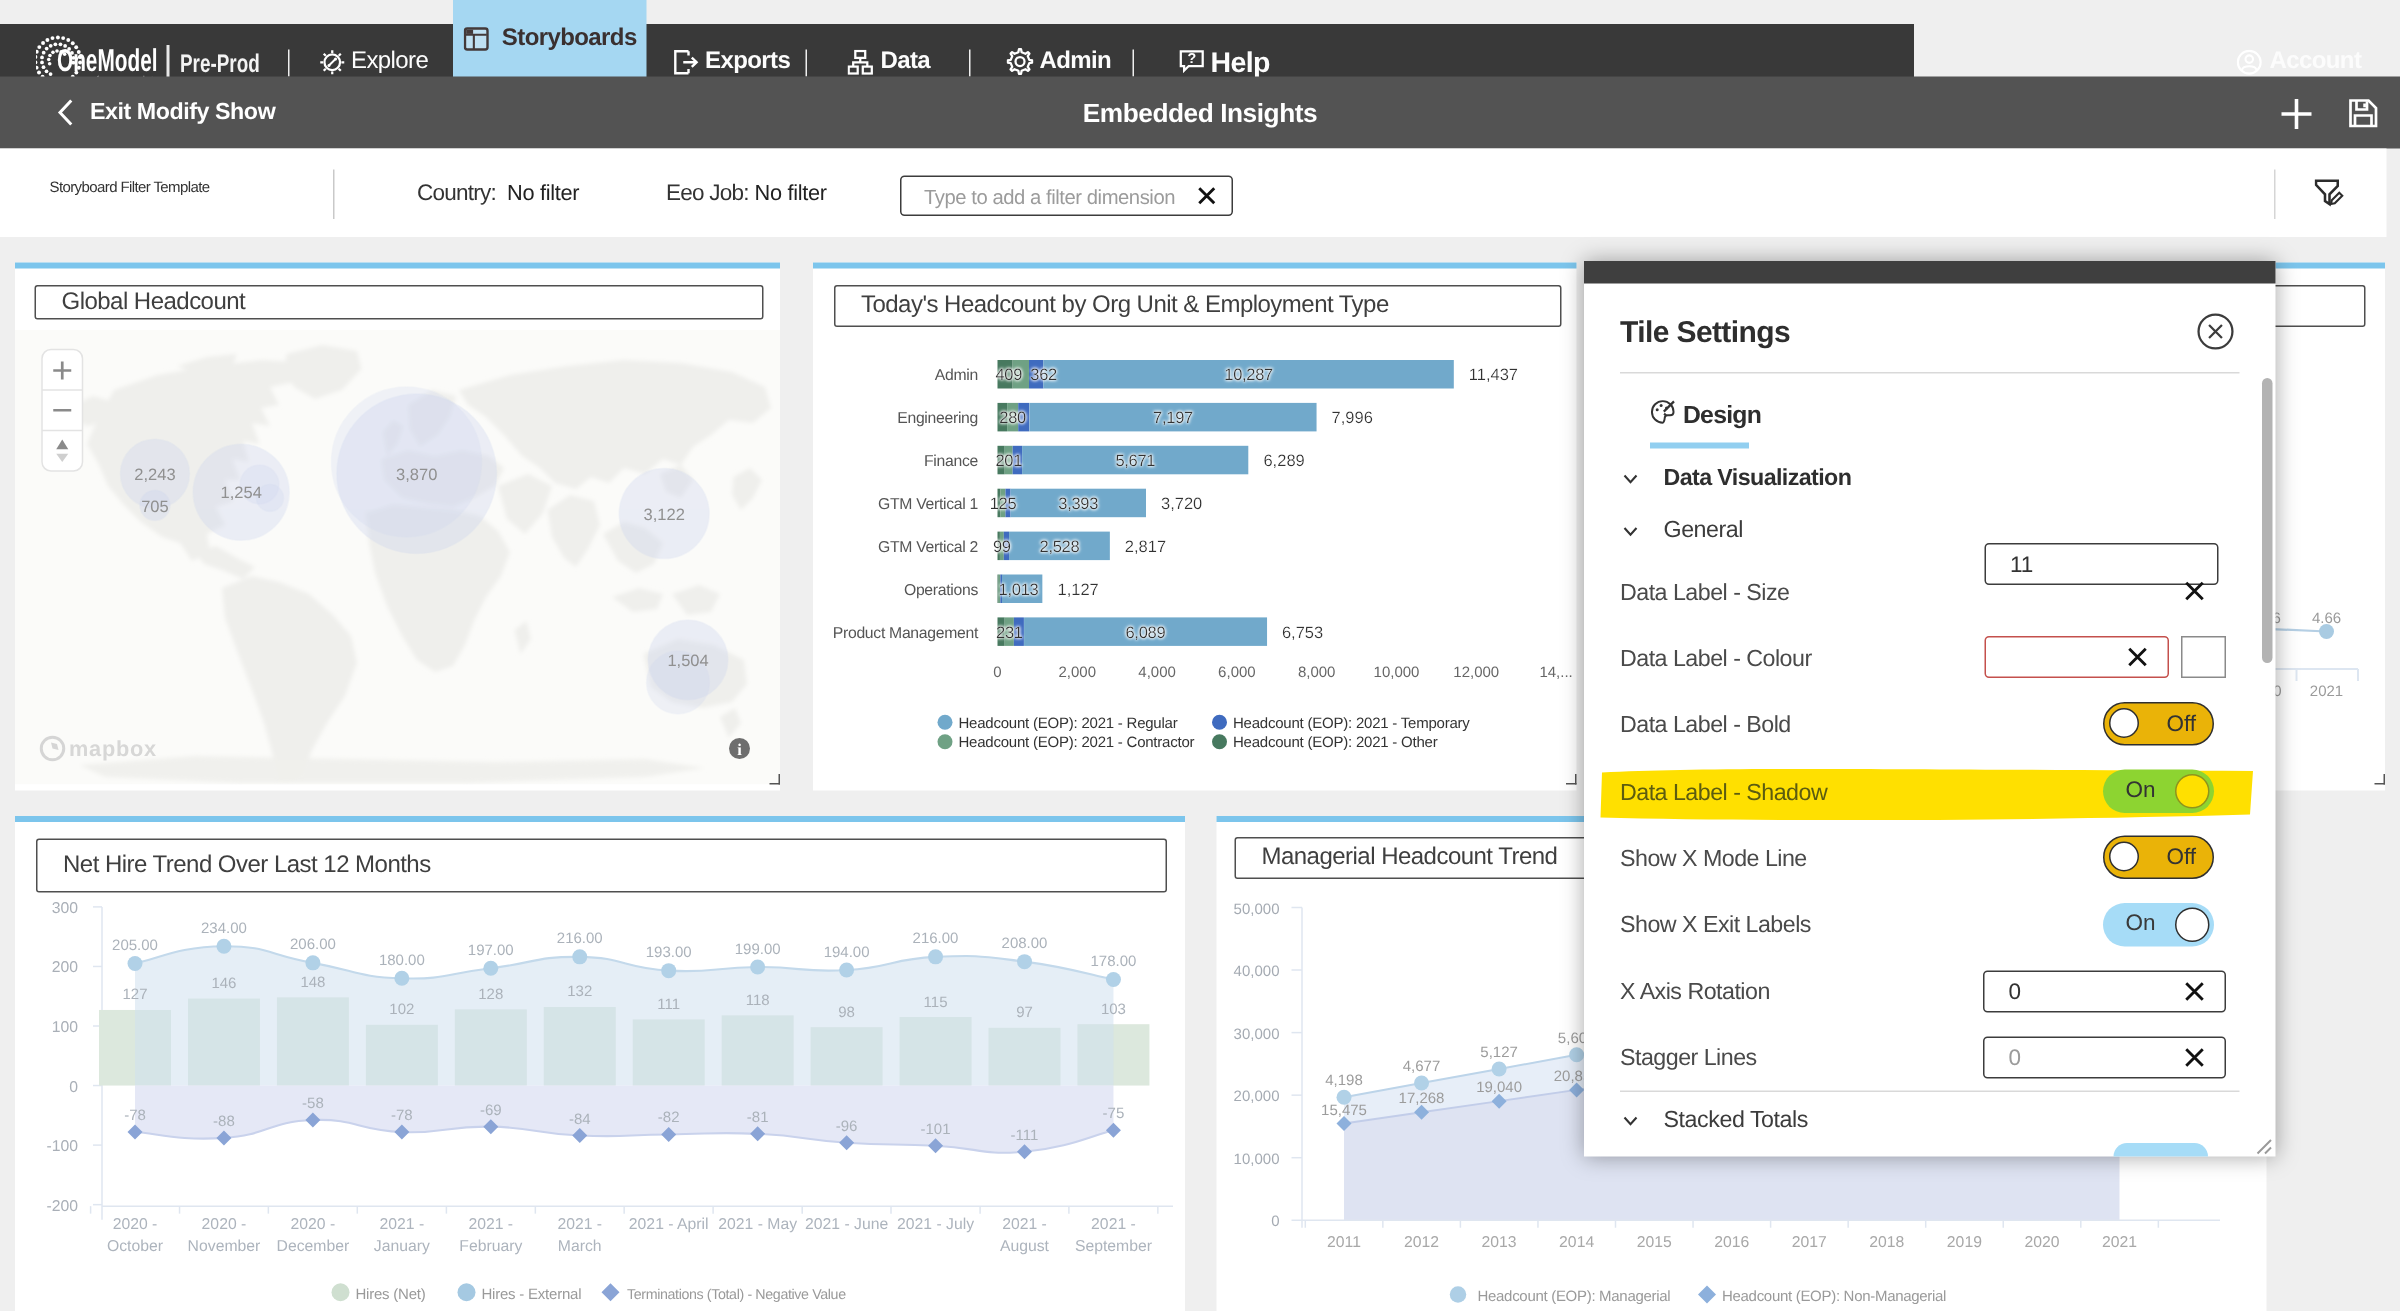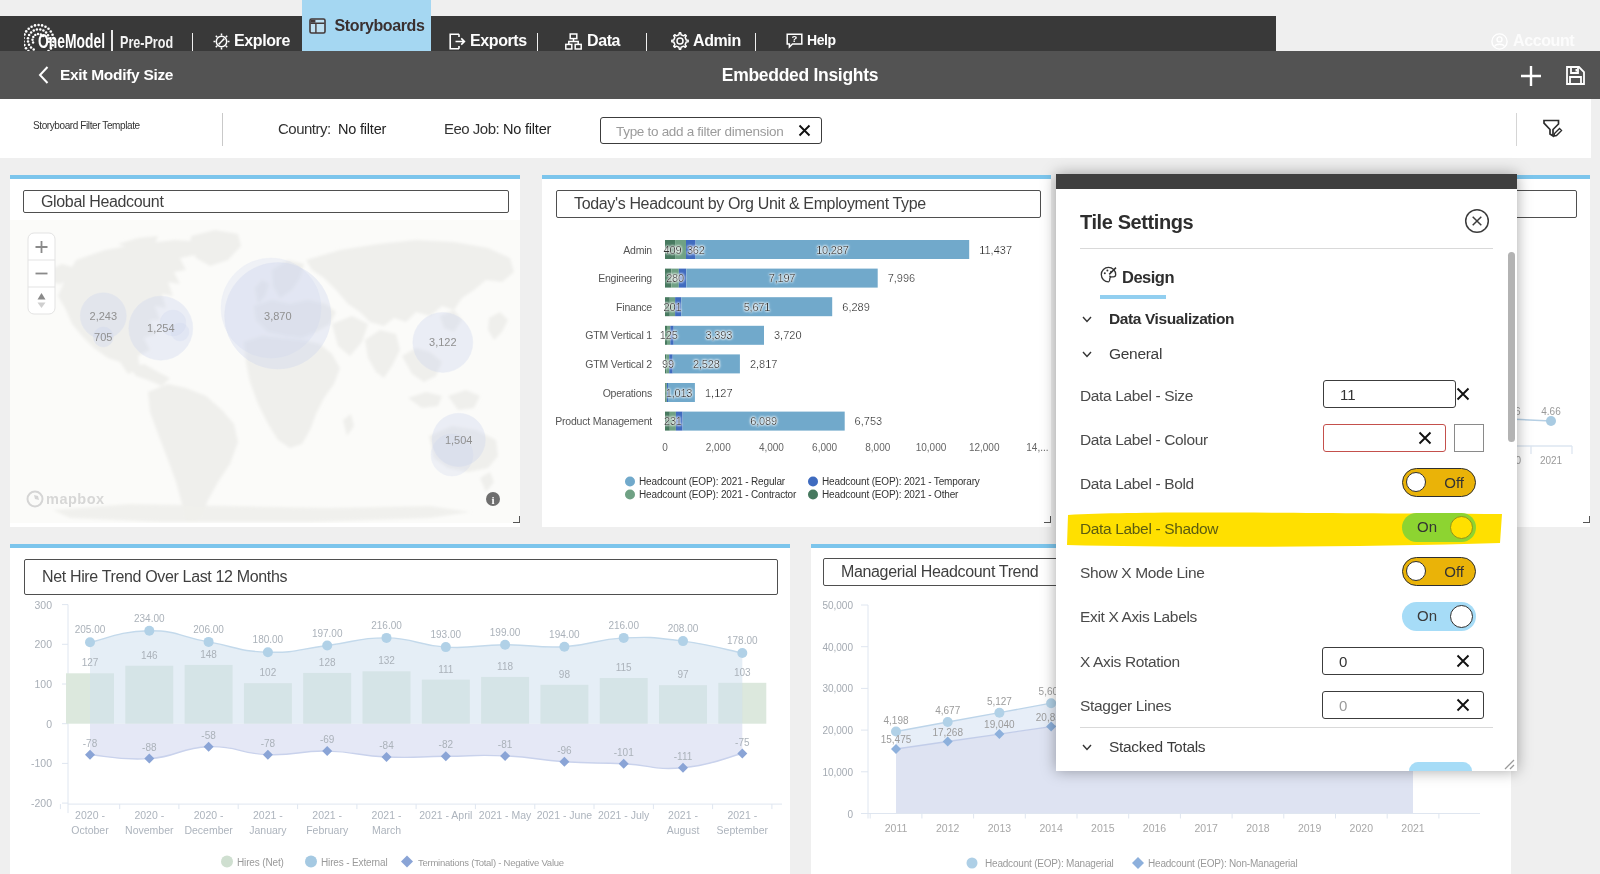--- a/index.html
+++ b/index.html
@@ -100,21 +100,21 @@
     <div class="navdiv" style="left:192px;"></div>
     <svg class="abs" style="left:213px; top:17px;" width="17" height="17" viewBox="0 0 17 17">
       <circle cx="8.5" cy="8.5" r="5.2" fill="none" stroke="#fff" stroke-width="1.5"></circle>
       <g stroke="#fff" stroke-width="1.5">
           <path d="M8.5 0.5 V2.4 M8.5 14.6 V16.5 M0.5 8.5 H2.4 M14.6 8.5 H16.5 M2.8 2.8 L4.2 4.2 M12.8 12.8 L14.2 14.2 M14.2 2.8 L12.8 4.2 M4.2 12.8 L2.8 14.2"></path>
         </g>
       <path d="M6.3 10.7 L10.7 6.3" stroke="#fff" stroke-width="1.3"></path>
         <circle cx="10.7" cy="6.3" r="1" fill="#fff"></circle>
         <circle cx="6.3" cy="10.7" r="1" fill="#fff"></circle>
     </svg>
-    <div class="abs" style="left:234px; top:16px; font-weight:bold; font-size:16px; letter-spacing:-0.4px; color:#fcfcfc;">Explore</div>
+    <div class="abs" style="left:234px; top:16px; font-weight:normal; font-size:16px; letter-spacing:-0.4px; color:#fcfcfc;">Explore</div>
     <svg class="abs" style="left:449px; top:17px;" width="17" height="17" viewBox="0 0 17 17">
       <path d="M10 1.2 H1.2 V15.8 H10 M10 4 V1.2 M10 15.8 V13" fill="none" stroke="#fff" stroke-width="1.6"></path>
       <path d="M6.5 8.5 H15 M12.2 5.4 L15.4 8.5 L12.2 11.6" fill="none" stroke="#fff" stroke-width="1.6"></path>
     </svg>
     <div class="abs" style="left:470px; top:16px; font-weight:bold; font-size:16px; letter-spacing:-0.4px; color:#fcfcfc;">Exports</div>
     <div class="navdiv" style="left:537px;"></div>
     <svg class="abs" style="left:565px; top:17px;" width="17" height="17" viewBox="0 0 17 17">
       <rect x="5.2" y="1" width="6.6" height="4.6" fill="none" stroke="#fff" stroke-width="1.5"></rect>
       <rect x="0.8" y="11.4" width="6" height="4.6" fill="none" stroke="#fff" stroke-width="1.5"></rect>
       <rect x="10.2" y="11.4" width="6" height="4.6" fill="none" stroke="#fff" stroke-width="1.5"></rect>
@@ -125,42 +125,42 @@
     <svg class="abs" style="left:671px; top:16px;" width="18" height="18" viewBox="0 0 18 18" id="gearic">
         <path d="M15.20 7.91 L17.17 8.29 L17.17 9.71 L15.20 10.09 L14.16 12.61 L15.28 14.27 L14.27 15.28 L12.61 14.16 L10.09 15.20 L9.71 17.17 L8.29 17.17 L7.91 15.20 L5.39 14.16 L3.73 15.28 L2.72 14.27 L3.84 12.61 L2.80 10.09 L0.83 9.71 L0.83 8.29 L2.80 7.91 L3.84 5.39 L2.72 3.73 L3.73 2.72 L5.39 3.84 L7.91 2.80 L8.29 0.83 L9.71 0.83 L10.09 2.80 L12.61 3.84 L14.27 2.72 L15.28 3.73 L14.16 5.39 Z" fill="none" stroke="#fff" stroke-width="1.5" stroke-linejoin="round"></path>
         <circle cx="9" cy="9" r="3" fill="none" stroke="#fff" stroke-width="1.5"></circle>
       </svg>
     <div class="abs" style="left:693px; top:16px; font-weight:bold; font-size:16px; letter-spacing:-0.4px; color:#fcfcfc;">Admin</div>
     <div class="navdiv" style="left:755px;"></div>
     <svg class="abs" style="left:786px; top:17px;" width="17" height="16" viewBox="0 0 17 16">
       <path d="M1.2 1.2 H15.8 V11 H6.5 L3.4 14 V11 H1.2 Z" fill="none" stroke="#fff" stroke-width="1.5"></path>
       <text x="8.5" y="9.3" font-size="9.5" font-weight="bold" fill="#fff" text-anchor="middle">?</text>
     </svg>
-    <div class="abs" style="left:807px; top:16px; font-weight:bold; font-size:14px; letter-spacing:-0.4px; color:#fcfcfc;">Help</div>
+    <div class="abs" style="left:807px; top:16px; font-weight:bold; font-size:19px; letter-spacing:-0.4px; color:#fcfcfc;">Help</div>
     <svg class="abs" style="left:1491px; top:17px;" width="17" height="17" viewBox="0 0 17 17">
       <circle cx="8.5" cy="8.5" r="7.6" fill="none" stroke="#fff" stroke-width="1.4"></circle>
       <circle cx="8.5" cy="6.4" r="2.5" fill="none" stroke="#fff" stroke-width="1.4"></circle>
       <path d="M3.6 13.6 C4.6 10.4 12.4 10.4 13.4 13.6" fill="none" stroke="#fff" stroke-width="1.4"></path>
     </svg>
     <div class="abs" style="left:1513px; top:16px; font-weight:bold; font-size:16px; letter-spacing:-0.4px; color:#fcfcfc;">Account</div>
   </div>
   <div id="sbtab">
     <svg width="17" height="16" viewBox="0 0 17 16">
       <rect x="1" y="1" width="15" height="14" rx="1.5" fill="#bfe0f2" stroke="#433939" stroke-width="1.6"></rect>
       <rect x="1.8" y="1.8" width="4.6" height="2.8" fill="#433939"></rect>
       <path d="M1.5 5.2 H15.5 M6.9 5.2 V15" stroke="#433939" stroke-width="1.4" fill="none"></path>
     </svg>
     Storyboards</div>
 
   <div id="bar2">
     <div style="position:absolute; left:38px; top:0; height:48px; display:flex; align-items:center; gap:11px;">
       <svg width="11" height="18" viewBox="0 0 11 18">
           <path d="M9.5 1 L2 9 L9.5 17" fill="none" stroke="#fff" stroke-width="2"></path>
         </svg>
-      <span style="font-weight:bold; font-size:15.5px; letter-spacing:-0.3px;">Exit Modify Size</span>
+      <span style="font-weight:bold; font-size:15.5px; letter-spacing:-0.3px;">Exit Modify Show</span>
     </div>
     <div style="position:absolute; left:0; width:1600px; top:0; height:48px; display:flex; align-items:center; justify-content:center; font-weight:bold; font-size:17.5px; letter-spacing:-0.3px;">Embedded Insights</div>
     <svg class="abs" style="left:1520px; top:14px;" width="22" height="22" viewBox="0 0 22 22">
         <path d="M11 1 V21 M1 11 H21" stroke="#fff" stroke-width="2.4" fill="none"></path>
       </svg>
     <svg class="abs" style="left:1565px; top:14px;" width="21" height="21" viewBox="0 0 21 21">
       <path d="M2 2 H14 L19 7 V19 H2 Z" fill="none" stroke="#fff" stroke-width="1.8"></path>
       <path d="M6 2 V8 H13 V2.5" fill="none" stroke="#fff" stroke-width="1.8"></path>
       <rect x="10.5" y="4" width="1.8" height="2.5" fill="#fff"></rect>
       <path d="M5 19 V12 H16 V19" fill="none" stroke="#fff" stroke-width="1.8"></path>
@@ -601,21 +601,21 @@
     <svg class="chev" style="left:26px; top:140px;" viewBox="0 0 10 10">
         <path d="M1 3 L5 7.5 L9 3" fill="none" stroke="#333" stroke-width="1.4"></path>
       </svg>
     <div class="abs" style="left:53px; top:136px; font-size:15.5px; font-weight:bold; letter-spacing:-0.4px; color:#2e2e2e;">Data Visualization</div>
     <svg class="chev" style="left:26px; top:175px;" viewBox="0 0 10 10">
         <path d="M1 3 L5 7.5 L9 3" fill="none" stroke="#333" stroke-width="1.4"></path>
       </svg>
     <div class="abs" style="left:53px; top:171px; font-size:15.5px; letter-spacing:-0.3px; color:#3c3c3c;">General</div>
 
     <div class="plabel" style="top:213px;">Data Label - Size</div>
-    <div class="pinput" style="left:267px; top:206px; width:133px; height:28px;">11</div>
+    <div class="pinput" style="left:267px; top:188px; width:156px; height:28px;">11</div>
     <svg class="xicon" style="left:400px; top:213px;" width="14" height="14" viewBox="0 0 14 14">
         <path d="M1.5 1.5 L12.5 12.5 M12.5 1.5 L1.5 12.5" stroke="#111" stroke-width="1.9"></path>
       </svg>
 
     <div class="plabel" style="top:257px;">Data Label - Colour</div>
     <div class="pinput" style="left:267px; top:250px; width:123px; height:28px; border-color:#c4504c;"></div>
     <svg class="xicon" style="left:362px; top:257px;" width="14" height="14" viewBox="0 0 14 14">
         <path d="M1.5 1.5 L12.5 12.5 M12.5 1.5 L1.5 12.5" stroke="#111" stroke-width="1.9"></path>
       </svg>
     <div class="abs" style="left:398px; top:250px; width:30px; height:28px; border:1px solid #8a8a8a; background:#fff;"></div>
@@ -634,21 +634,21 @@
         <div class="knob" style="background:#ffe000; border-color:#8f941c;"></div>
         <div class="tlab" style="color:#333;">On</div>
       </div>
 
     <div class="plabel" style="top:390px;">Show X Mode Line</div>
     <div class="toggle off" style="left:346px; top:383px;">
         <div class="knob"></div>
         <div class="tlab">Off</div>
       </div>
 
-    <div class="plabel" style="top:434px;">Exit X Axis Labels</div>
+    <div class="plabel" style="top:434px;">Show X Exit Labels</div>
     <div class="toggle on" style="left:346px; top:428px;">
         <div class="knob"></div>
         <div class="tlab">On</div>
       </div>
 
     <div class="plabel" style="top:479px;">X Axis Rotation</div>
     <div class="pinput" style="left:266px; top:473px; width:162px; height:28px;">0</div>
     <svg class="xicon" style="left:400px; top:480px;" width="14" height="14" viewBox="0 0 14 14">
         <path d="M1.5 1.5 L12.5 12.5 M12.5 1.5 L1.5 12.5" stroke="#111" stroke-width="1.9"></path>
       </svg>

